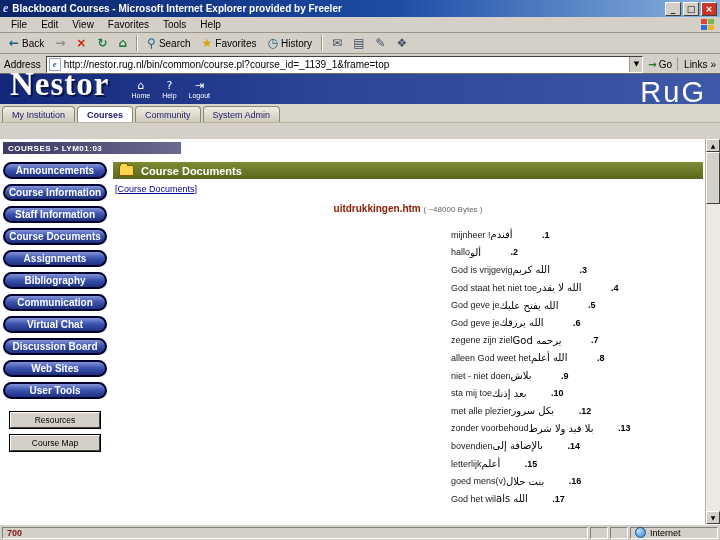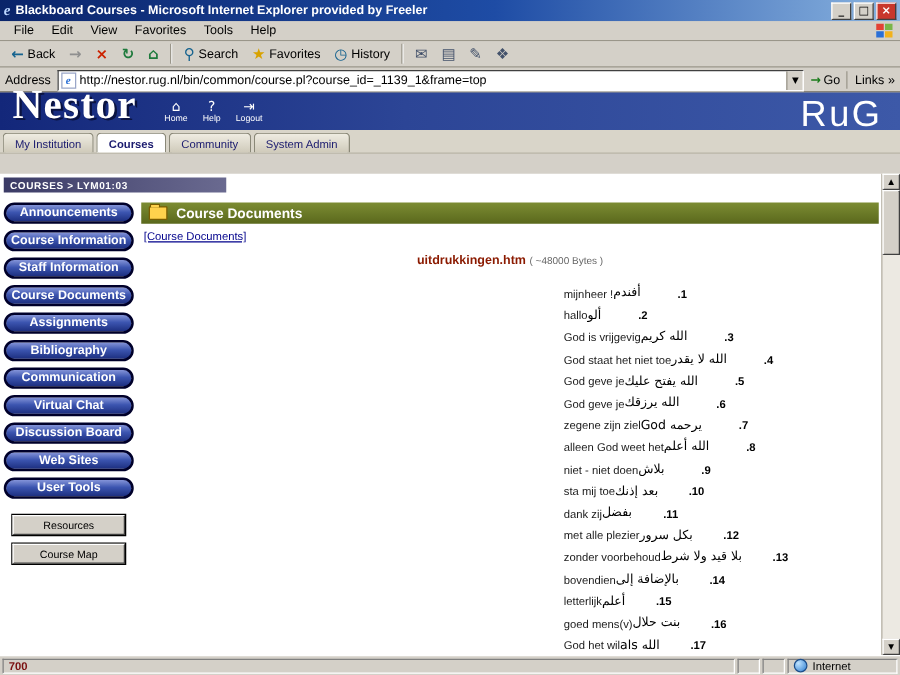--- a/index.html
+++ b/index.html
@@ -360,27 +360,20 @@
           </div>
 
           <div class="row">
             <span class="dutch">sta mij toe</span>
             <span class="arwrap">
               <span class="arabic">بعد إذنك</span>
               <span class="rnum">.10</span>
             </span>
           </div>
 
-          <div class="row">
-            <span class="dutch">dank zij</span>
-            <span class="arwrap">
-              <span class="arabic">بفضل</span>
-              <span class="rnum">.11</span>
-            </span>
-          </div>
 
           <div class="row">
             <span class="dutch">met alle plezier</span>
             <span class="arwrap">
               <span class="arabic">بكل سرور</span>
               <span class="rnum">.12</span>
             </span>
           </div>
 
           <div class="row">

